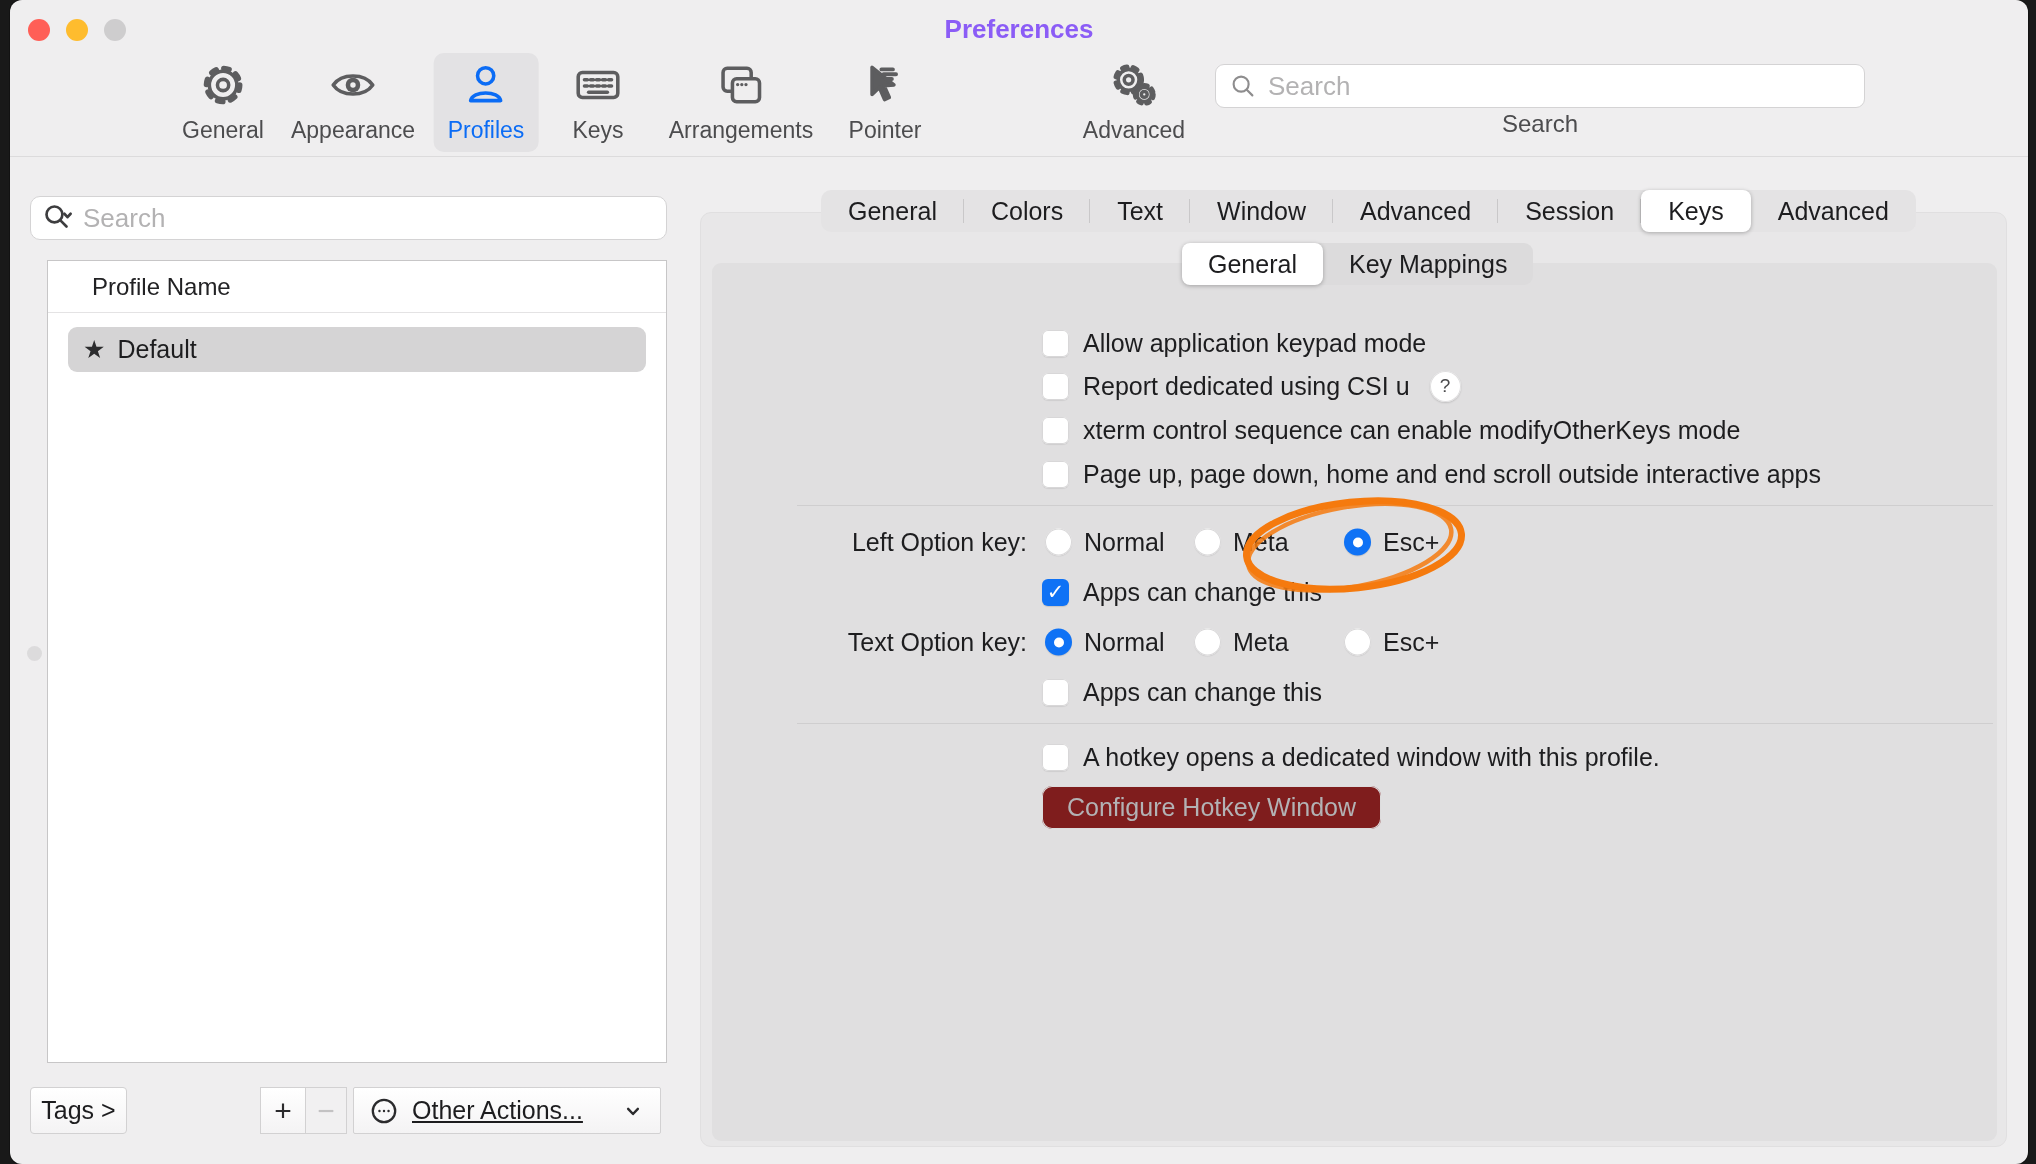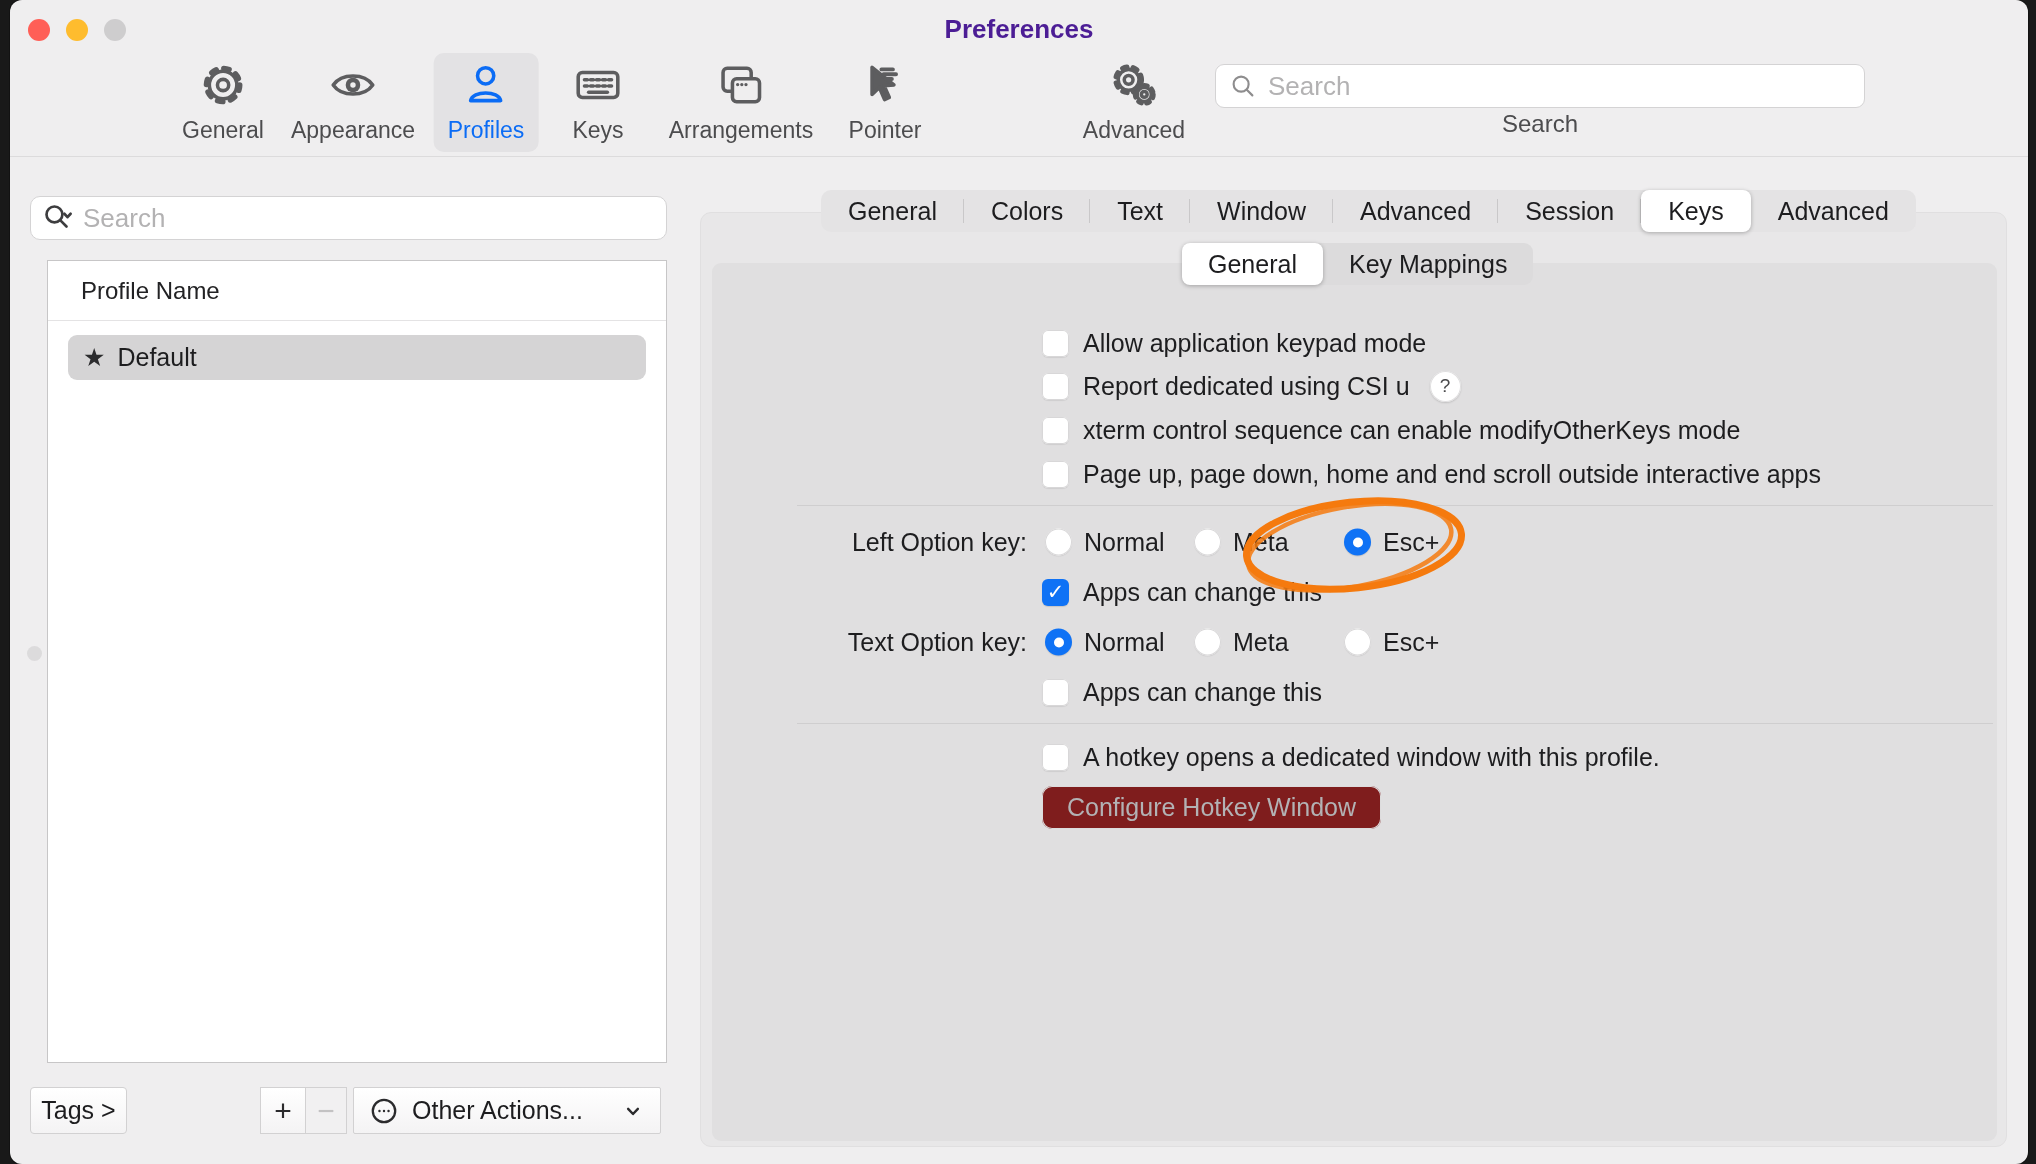--- a/index.html
+++ b/index.html
@@ -10,21 +10,21 @@
             background:#efeeef; border-radius:12px; overflow:hidden;
             box-shadow:0 0 0 1px rgba(0,0,0,.25); }
 
   
   .traffic { position:absolute; top:19px; left:18px; display:flex; gap:16px; }
   .light { width:22px; height:22px; border-radius:50%; }
   .light.red { background:#ff5f57; }
   .light.yellow { background:#febc2e; }
   .light.gray { background:#cecdce; }
   .win-title { position:absolute; top:14px; left:0; width:100%; text-align:center;
-               font-size:26px; font-weight:bold; color:#4c1d95; }
+               font-size:26px; font-weight:bold; color:#8b5cf6; }
 
   
   .toolbar { position:absolute; top:0; left:0; width:100%; height:157px; border-bottom:1px solid #dcdbdc; }
   .tb-item { position:absolute; top:53px; transform:translateX(-50%); display:flex; flex-direction:column;
              align-items:center; gap:6px; padding:6px 14px 8px; border-radius:10px; color:#4c4c4e; }
   .tb-item .tb-ico { width:52px; height:52px; display:flex; align-items:center; justify-content:center; }
   .tb-item .tb-lbl { font-size:23px; white-space:nowrap; }
   .tb-item.active { background:#e3e2e4; color:#0b6cf5; }
   .tb-item.active .tb-lbl { color:#0b6cf5; }
   svg.ico { stroke:#5d5d5f; fill:none; stroke-width:1.7; stroke-linecap:round; stroke-linejoin:round; }
@@ -42,41 +42,41 @@
   
   .sb-search { position:absolute; left:20px; top:196px; width:637px; height:44px; background:#fff;
                border:1px solid #d4d3d4; border-radius:10px; display:flex; align-items:center;
                padding:0 10px; gap:8px; }
   .sb-search input { border:none; outline:none; flex:1; font-size:26px; color:#3c3c3c; background:transparent;
                      font-family:inherit; }
   .sb-search input::placeholder { color:#b3b2b3; }
 
   .profile-list { position:absolute; left:37px; top:260px; width:620px; height:803px;
                   background:#ffffff; border:1px solid #c7c6c7; }
-  .pl-header { height:60px; display:flex; align-items:center; padding-left:33px;
+  .pl-header { height:52px; display:flex; align-items:center; padding-left:44px;
                font-size:24px; color:#222224; border-bottom:1px solid #e4e3e4; }
   .pl-row { margin:14px 20px 0; height:45px; border-radius:9px; display:flex; align-items:center;
             gap:12px; padding-left:15px; font-size:25px; color:#1d1d1f; }
   .pl-row.selected { background:#d5d4d5; }
   .pl-star { font-size:25px; color:#2c2c2e; line-height:1; }
 
   .gutter-dot { position:absolute; left:17px; top:646px; width:15px; height:15px; border-radius:50%;
                 background:#dcdbdc; }
 
   
   .btnish { background:linear-gradient(#ffffff,#f4f3f4); border:1px solid #d2d1d2; color:#1d1d1f;
             font-size:25px; display:flex; align-items:center; justify-content:center; }
   .tags-btn { position:absolute; left:20px; top:1087px; width:97px; height:47px; border-radius:4px; }
   .pm-group { position:absolute; left:250px; top:1087px; height:47px; display:flex; }
   .pm-cell { width:46px; height:47px; border:1px solid #d2d1d2; background:linear-gradient(#ffffff,#f4f3f4);
              display:flex; align-items:center; justify-content:center; font-size:30px; color:#2b2b2d; }
   .pm-cell.minus { width:41px; border-left:none; background:#f1f0f1; color:#c3c2c3; }
   .other-actions { position:absolute; left:343px; top:1087px; width:308px; height:47px; border-radius:2px;
                    justify-content:flex-start; padding:0 14px; gap:12px; }
-  .oa-label { flex:1; text-align:left; font-size:25px; color:#1d1d1f; white-space:nowrap; }
+  .oa-label { flex:1; text-align:left; font-size:25px; color:#1d1d1f; white-space:nowrap;text-decoration:underline; }
 
   
   .outer-pane { position:absolute; left:690px; top:212px; width:1307px; height:935px;
                 background:#e8e7e8; border:1px solid #e0dfe0; border-radius:11px; }
   .inner-pane { position:absolute; left:702px; top:263px; width:1285px; height:878px;
                 background:#e0dfe0; border-radius:9px; }
 
   .seg-tabs { position:absolute; left:811px; top:190px; height:42px; background:#e4e3e4;
               border-radius:10px; display:flex; align-items:stretch; z-index:3; }
   .seg { display:flex; align-items:center; padding:0 27px; font-size:25px; color:#1d1d1f;

